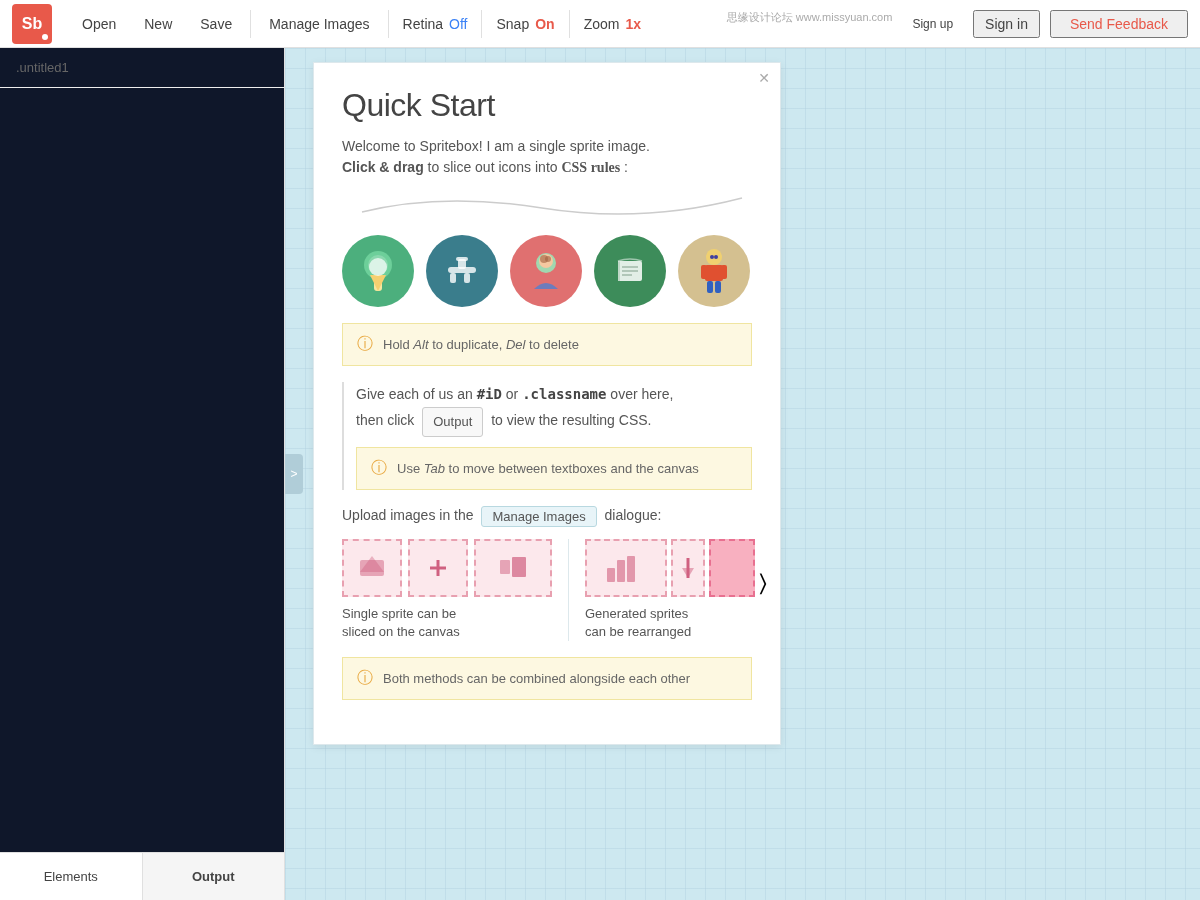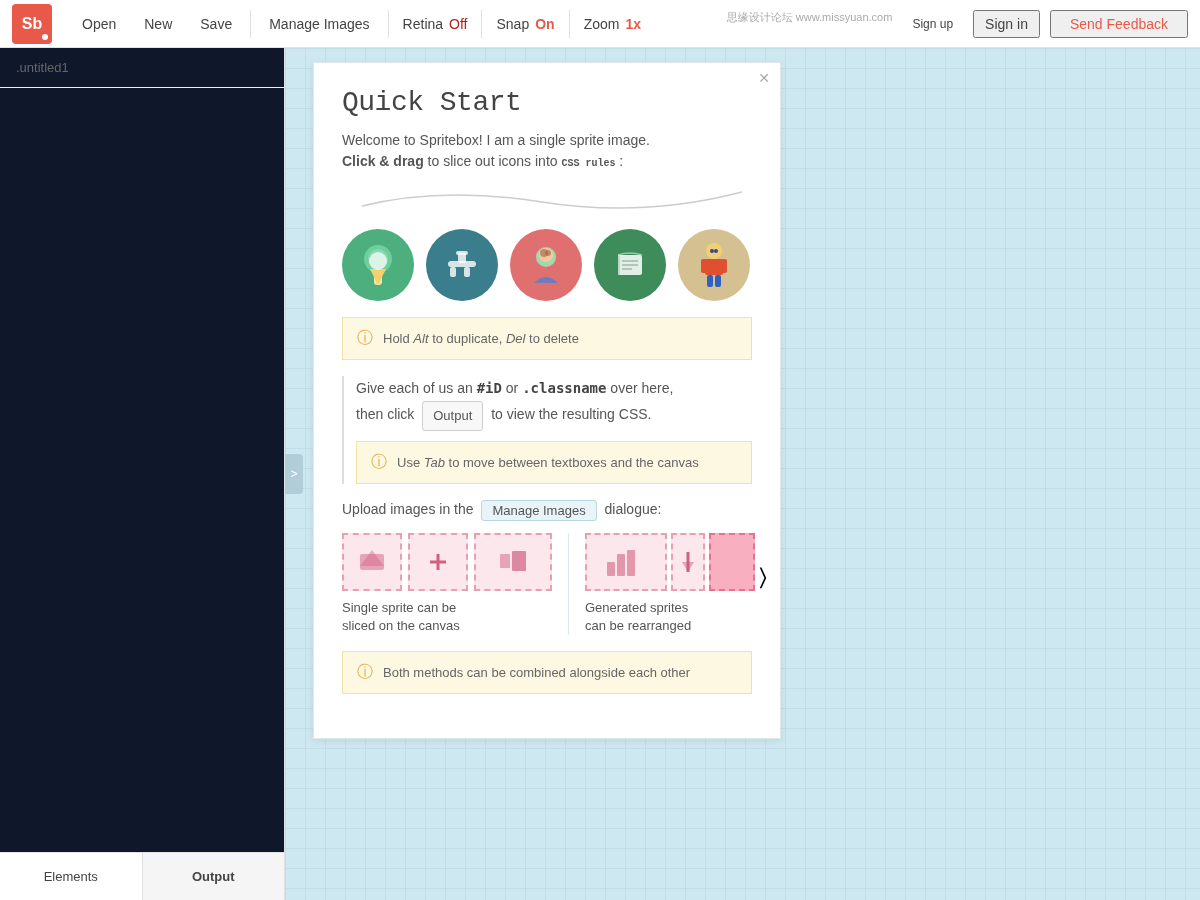--- a/index.html
+++ b/index.html
@@ -22,21 +22,21 @@
       width: 6px; height: 6px; background: #fff; border-radius: 50%;
     }
     .nav-btn {
       background: none; border: none; cursor: pointer;
       padding: 0 14px; height: 48px; font-size: 14px; color: #444;
       display: flex; align-items: center;
     }
     .nav-separator { width: 1px; height: 28px; background: #e0e0e0; margin: 0 4px; }
     .nav-toggle { display: flex; align-items: center; gap: 6px; padding: 0 10px; height: 31px; }
     .nav-toggle-label { font-size: 14px; color: #444; }
-    .nav-toggle-off { color: #b91c1c; font-size: 14px; }
+    .nav-toggle-off { color: #3b82f6; font-size: 14px; }
     .nav-toggle-on { color: #e8594a; font-size: 14px; font-weight: 600; }
     .nav-right { margin-left: auto; display: flex; gap: 10px; }
     .nav-right-btn { background: none; border: none; cursor: pointer; padding: 4px 10px; font-size: 12px; color: #444; }
     .nav-sign-in { font-size: 14px; color: #444; padding: 4px 10px; cursor: pointer; }
     .nav-feedback { color: #e8594a; font-size: 14px; padding: 4px 18px; cursor: pointer; }
     .watermark { font-size: 11px; color: #aaa; margin-left: 8px; }
 
     
     #main { display: flex; height: calc(900px - 48px); }
 
@@ -84,24 +84,24 @@
       background: #fff; border: 1px solid #dde8ec;
       width: 468px; padding: 0;
       box-shadow: 0 2px 8px rgba(0,0,0,0.08);
     }
     .qs-close {
       position: absolute; top: 8px; right: 10px;
       background: none; border: none; cursor: pointer;
       font-size: 14px; color: #aaa; line-height: 1;
     }
     .qs-content { padding: 24px 28px 28px; }
-    .qs-title { font-family: Liberation Mono, monospace; font-size: 28px; font-weight: 400; color: #444; margin-bottom: 12px; letter-spacing: -0.5px; }
+    .qs-title { font-family: Liberation Sans, sans-serif; font-size: 32px; font-weight: 400; color: #444; margin-bottom: 12px; letter-spacing: -0.5px; }
     .qs-intro { font-size: 14px; color: #555; line-height: 1.5; margin-bottom: 12px; }
     .qs-intro strong { font-weight: 700; }
-    .qs-intro code { font-family: Liberation Mono, monospace; font-size: 10px; }
+    .qs-intro code { font-family: Liberation Serif, serif; font-size: 14px; }
 
     
     .qs-icons-row {
       display: flex; gap: 12px; margin: 14px 0 16px;
       align-items: center;
     }
     .qs-icon-circle {
       width: 72px; height: 72px; border-radius: 50%;
       display: flex; align-items: center; justify-content: center;
       font-size: 28px; flex-shrink: 0;

